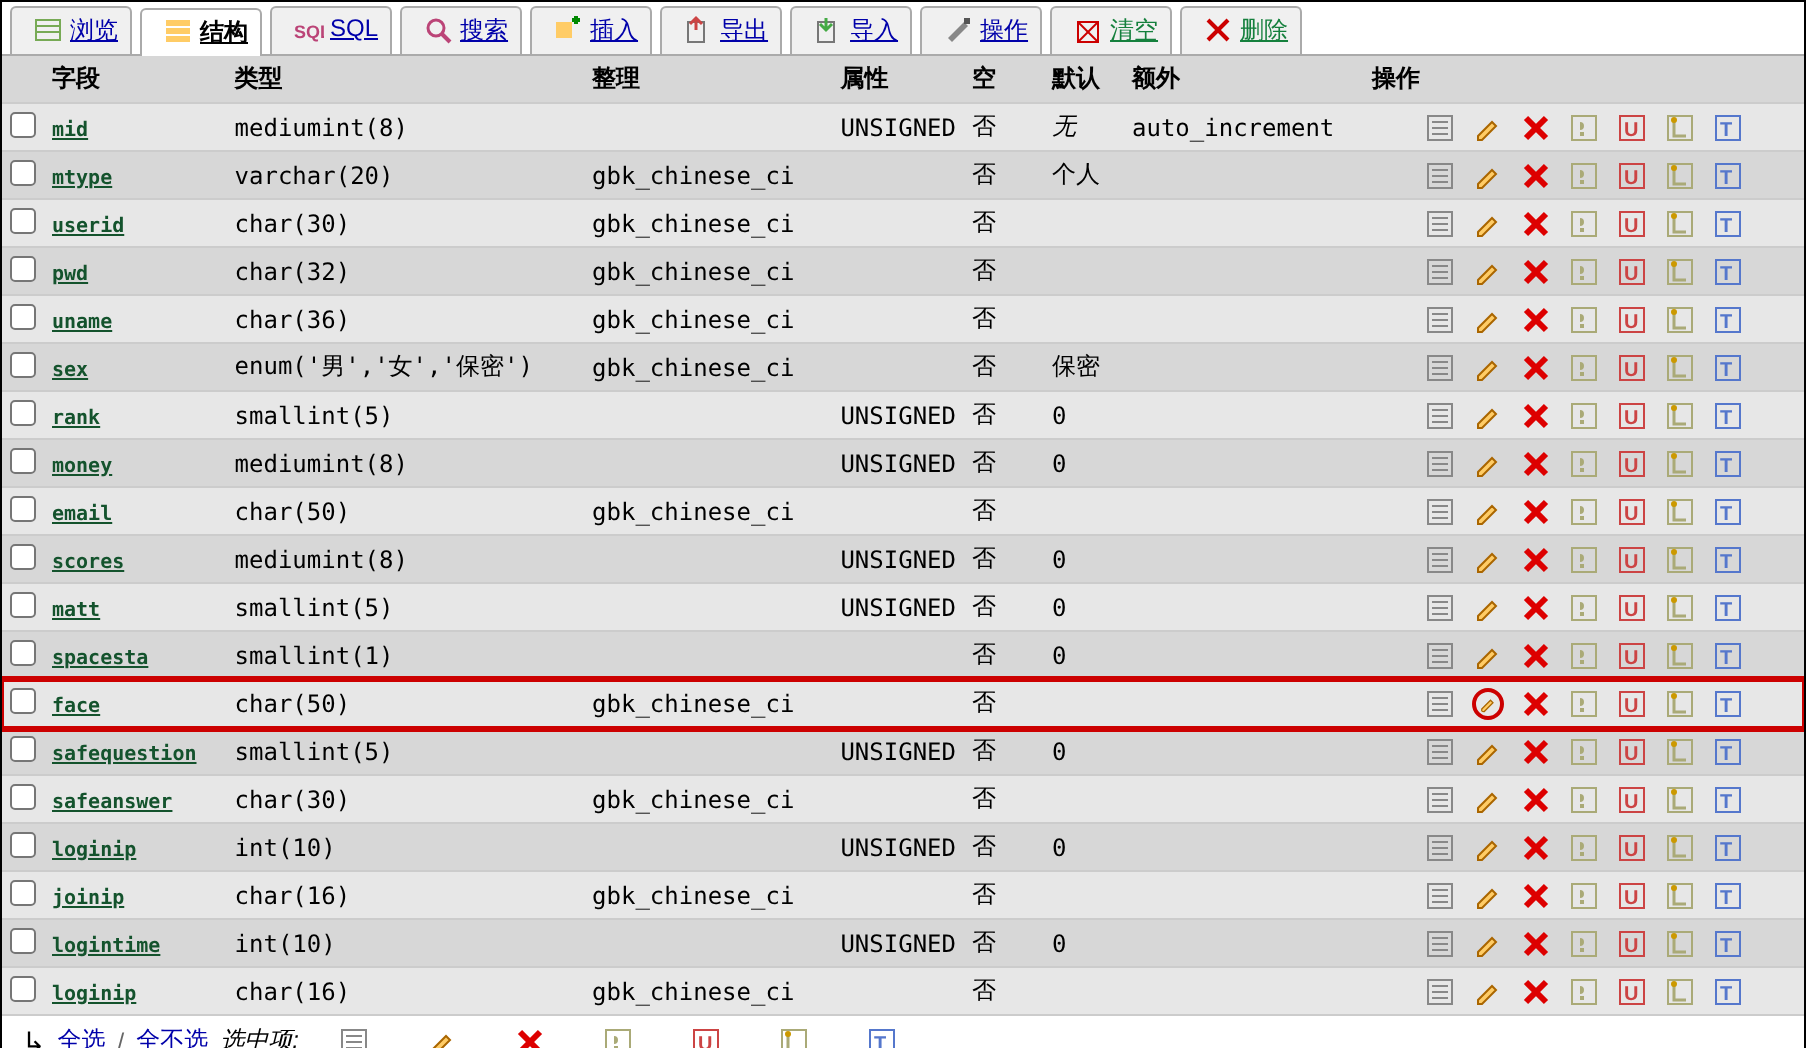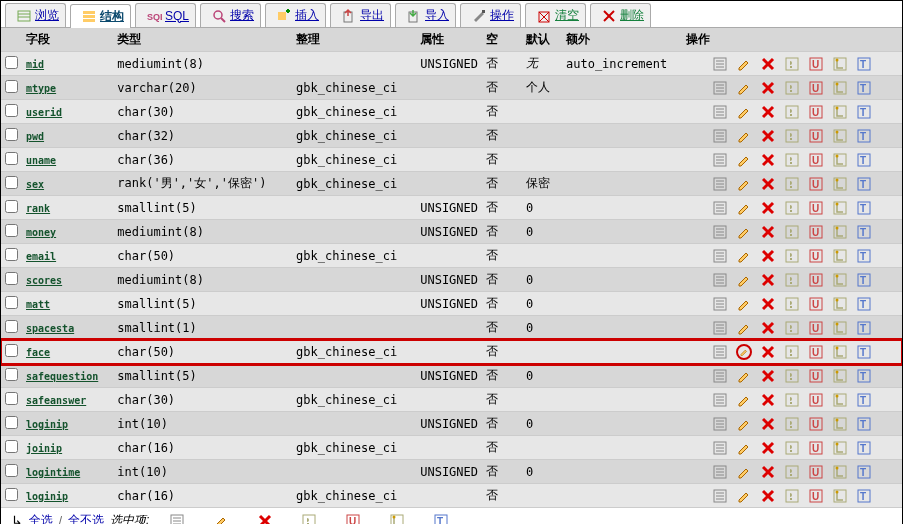--- a/index.html
+++ b/index.html
@@ -1,19 +1,19 @@
 <!DOCTYPE html>
 <html><head>
 <meta charset="utf-8">
 <style>
 * { box-sizing: border-box; margin: 0; padding: 0; }
 body { font-family: sans-serif; font-size: 12px; background: #fff; width: 903px; border: 1px solid #000; }
 .tabs { display: flex; border-bottom: 1px solid #aaa; padding: 2px 2px 0; }
-.tab { display: flex; align-items: center; padding: 3px 6px; margin: 0 2px; border: 1px solid #aaa; border-bottom: none; background: #f0f0f0; border-radius: 3px 3px 0 0; cursor: pointer; text-decoration: underline; color: #00a; }
-.tab.active { background: #fff; color: #0c4a6e; font-weight: bold; position: relative; top: 1px; }
+.tab { display: flex; padding: 3px 6px; margin: 0 2px; border: 1px solid #aaa; border-bottom: none; background: #f0f0f0; border-radius: 3px 3px 0 0; cursor: pointer; text-decoration: underline; color: #00a; }
+.tab.active { background: #fff; color: #000000; font-weight: bold; position: relative; top: 1px; }
 .tab.danger { color: #15803d; }
 .tab svg { margin-right: 3px; }
 table { width: 100%; border-collapse: collapse; }
 th, td { padding: 3px 4px; text-align: left; border-bottom: 1px solid #ccc; font-size: 12px; }
 th { background: #d7d7d7; font-weight: bold; text-align: center; }
 tr.odd td { background: #e7e7e7; }
 tr.even td { background: #d7d7d7; }
 tr.highlight { outline: 3px solid #c00; outline-offset: -1px; }
 .field-name { text-decoration: underline; font-weight: bold; color: #14532d; font-family: monospace; font-size: 10px; }
 .mono { font-family: monospace; font-size: 12px; }
@@ -292,21 +292,21 @@
               <path d="M5 4 L5 12 L11 12" fill="none" stroke="#aa7" stroke-width="1.5"></path>
               <circle cx="5" cy="4" r="1.5" fill="#c90"></circle>
             </svg></span><span><svg class="action-icon" viewBox="0 0 16 16">
               <rect x="2" y="2" width="12" height="12" fill="none" stroke="#57c"></rect>
               <text x="4" y="12" font-size="10" fill="#57c" font-weight="bold">T</text>
             </svg></span></td>
       </tr>
       <tr class="even">
     <td class="cb-col"><input type="checkbox" style=""></td>
     <td><span class="field-name">sex</span></td>
-    <td class="mono">rank('男','女','保密')</td>
+    <td class="mono">enum('男','女','保密')</td>
     <td class="mono">gbk_chinese_ci</td>
     <td class="mono"></td>
     <td class="mono">否</td>
     <td class="mono" style="">保密</td>
     <td class="mono"></td>
     <td class="actions-cell"><span><svg class="action-icon" viewBox="0 0 16 16">
               <rect x="2" y="2" width="12" height="12" fill="none" stroke="#888"></rect>
               <line x1="4" y1="5" x2="12" y2="5" stroke="#888"></line>
               <line x1="4" y1="8" x2="12" y2="8" stroke="#888"></line>
               <line x1="4" y1="11" x2="12" y2="11" stroke="#888"></line>

